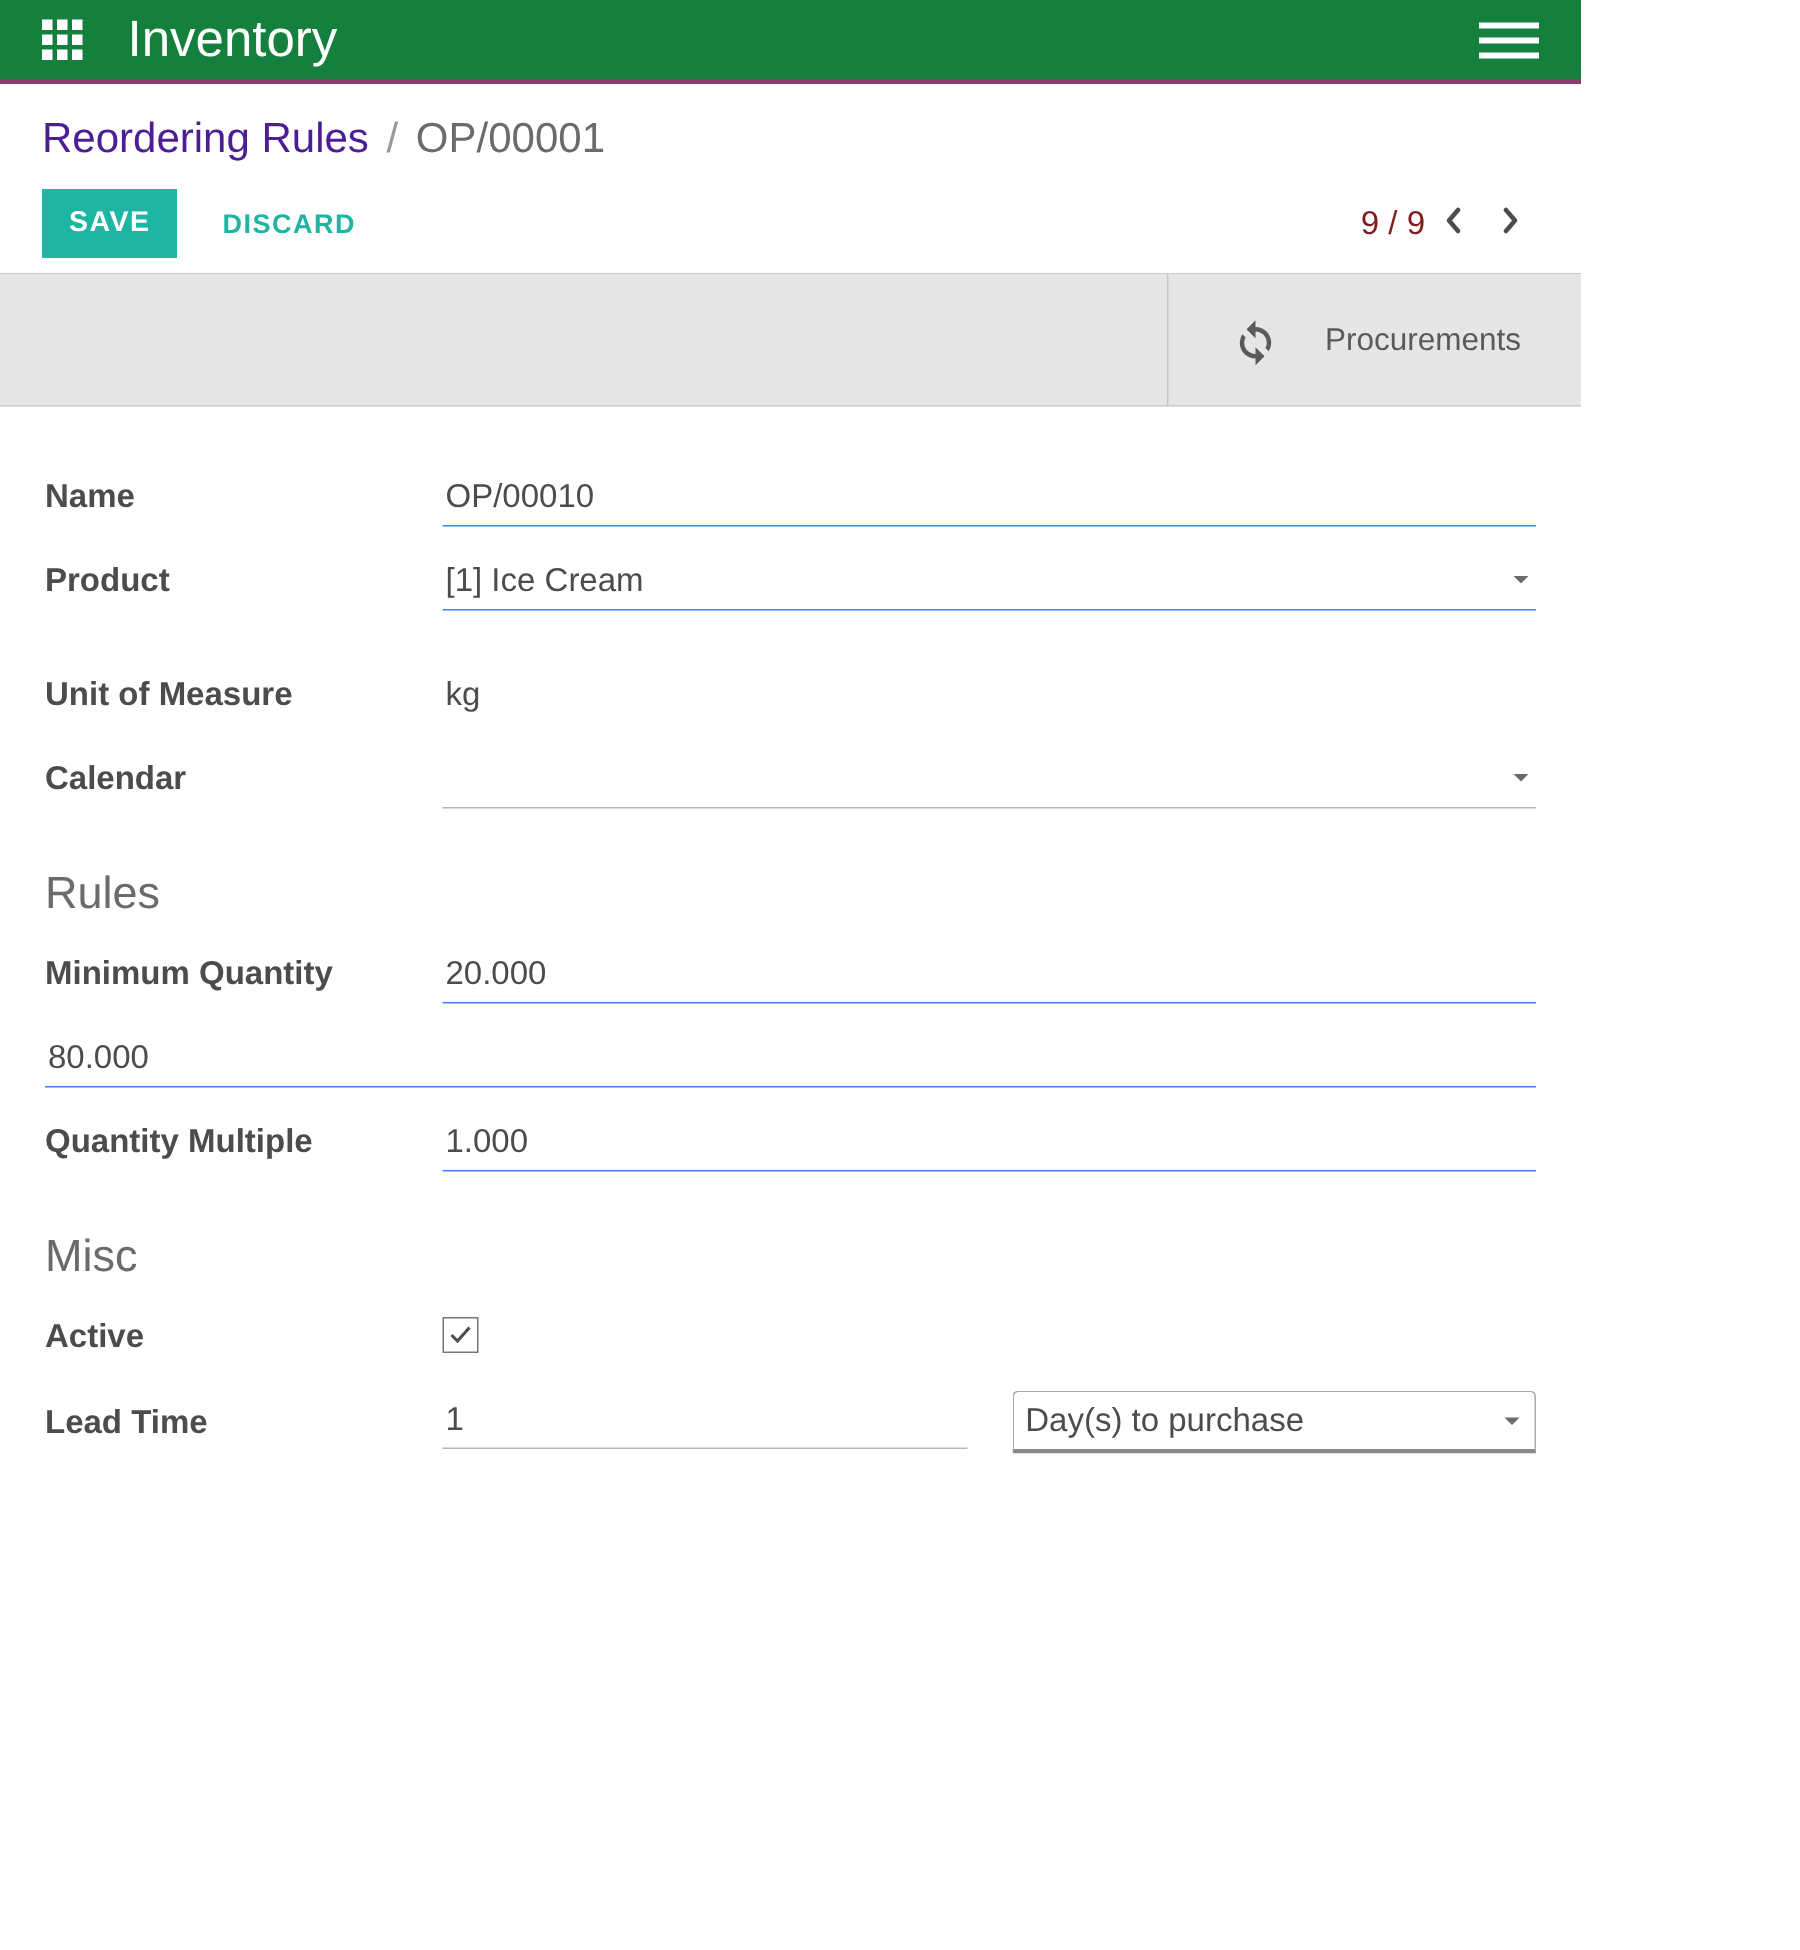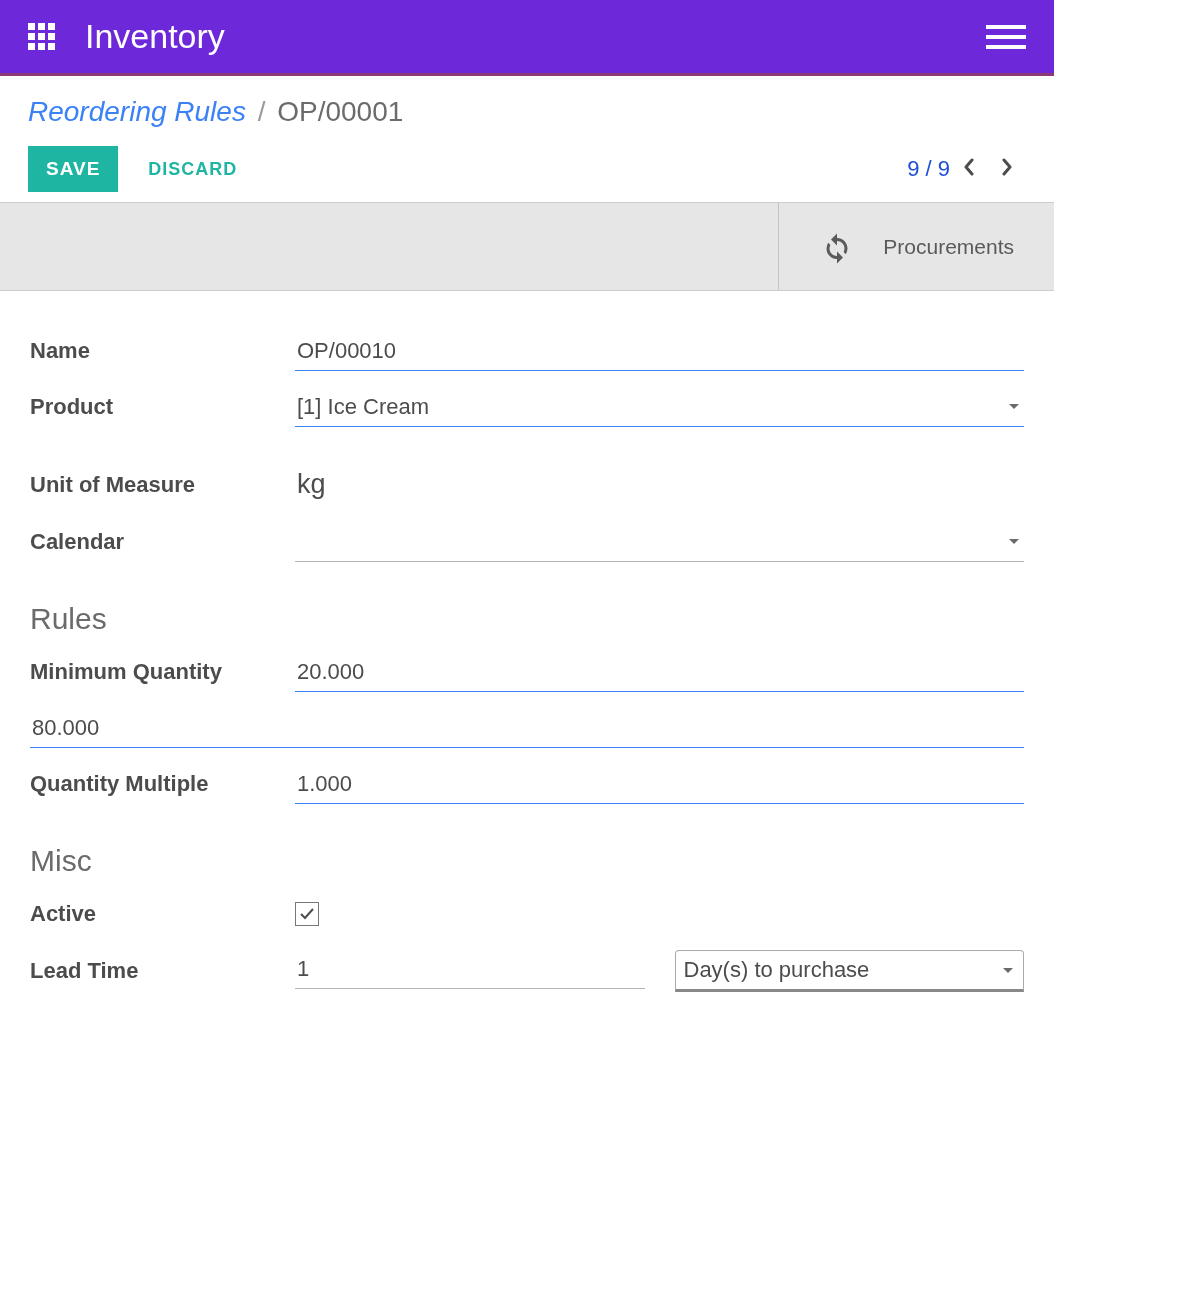--- a/index.html
+++ b/index.html
@@ -1,47 +1,47 @@
 <!DOCTYPE html>
 <html><head>
 <meta charset="utf-8">
 <style>
 * { box-sizing: border-box; margin: 0; padding: 0; }
 body { font-family: "Helvetica Neue", Arial, sans-serif; background: #fff; color: #4c4c4c; width: 1054px; }
-.topbar { background: #6d28d9; height: 76px; display: flex; align-items: center; padding: 0 28px; border-bottom: 3px solid #8b3a74; }
+.topbar { background: #15803d; height: 56px; display: flex; align-items: center; padding: 0 28px; border-bottom: 3px solid #8b3a74; }
 .apps-icon { display: grid; grid-template-columns: repeat(3, 7px); grid-auto-rows: 7px; gap: 3px; cursor: pointer; }
 .apps-icon span { background: #fff; display: block; }
 .app-title { color: #fff; font-size: 34px; font-weight: 500; margin-left: 30px; }
 .spacer { flex: 1; }
 .hamburger { display: flex; flex-direction: column; gap: 6px; cursor: pointer; }
 .hamburger span { background: #fff; height: 4px; width: 40px; display: block; }
 
 .subheader { padding: 20px 28px 10px 28px; }
 .breadcrumb { font-size: 28px; color: #6b6b6b; margin-bottom: 18px; }
-.breadcrumb a { color: #3b82f6; text-decoration: none; font-style: italic; }
+.breadcrumb a { color: #4c1d95; text-decoration: none; }
 .breadcrumb .sep { color: #9a9a9a; margin: 0 4px; }
 .actions-row { display: flex; }
 .btn-save { background: #1fb5a3; color: #fff; border: none; padding: 12px 18px; font-size: 19px; font-weight: 600; letter-spacing: 1px; cursor: pointer; }
 .btn-discard { background: none; color: #1fb5a3; border: none; padding: 12px 18px; font-size: 18px; font-weight: 600; letter-spacing: 1px; cursor: pointer; margin-left: 12px; }
-.pager { margin-left: auto; display: flex; align-items: center; font-size: 22px; color: #1d4ed8; }
+.pager { margin-left: auto; display: flex; align-items: center; font-size: 22px; color: #7f1d1d; }
 .pager .nav { cursor: pointer; padding: 0 12px; font-weight: bold; color: #5a5a5a; }
 .divider { border-top: 1px solid #ccc; }
 
 .toolbar { background: #e6e6e6; height: 88px; display: flex; border-bottom: 1px solid #ccc; text-align: right; }
 .toolbar-left { flex: 1; border-right: 1px solid #c5c5c5; }
 .toolbar-btn { display: flex; align-items: center; padding: 0 40px; height: 100%; cursor: pointer; }
 .toolbar-btn svg { margin-right: 28px; }
 .toolbar-btn span { font-size: 21px; color: #5a5a5a; }
 
 .form { padding: 40px 30px 20px 30px; }
 .row { display: flex; align-items: center; margin-bottom: 16px; min-height: 40px; }
 .lbl { width: 265px; font-size: 22px; font-weight: 700; color: #4c4c4c; flex-shrink: 0; }
 .field { flex: 1; position: relative; }
 .input-underline { width: 100%; font-size: 22px; padding: 6px 2px 6px 2px; border: none; border-bottom: 1px solid #3b82f6; outline: none; background: transparent; color: #4c4c4c; font-family: inherit; }
-.input-readonly { font-size: 27px; color: #4c4c4c; padding: 6px 2px; }
+.input-readonly { font-size: 22px; color: #4c4c4c; padding: 6px 2px; }
 .select-thin { border-bottom: 1px solid #b5b5b5; }
 .select-thick { border-bottom: 3px solid #666; }
 .caret { position: absolute; right: 4px; top: 50%; transform: translateY(-50%); color: #6b6b6b; pointer-events: none; }
 .caret svg { display: block; }
 
 .section-title { font-size: 30px; color: #6b6b6b; margin-top: 40px; margin-bottom: 16px; font-weight: 400; }
 
 .lead-row { display: flex; gap: 30px; }
 .lead-input { flex: 1; }
 .lead-select { flex: 1; position: relative; text-decoration: underline; }

